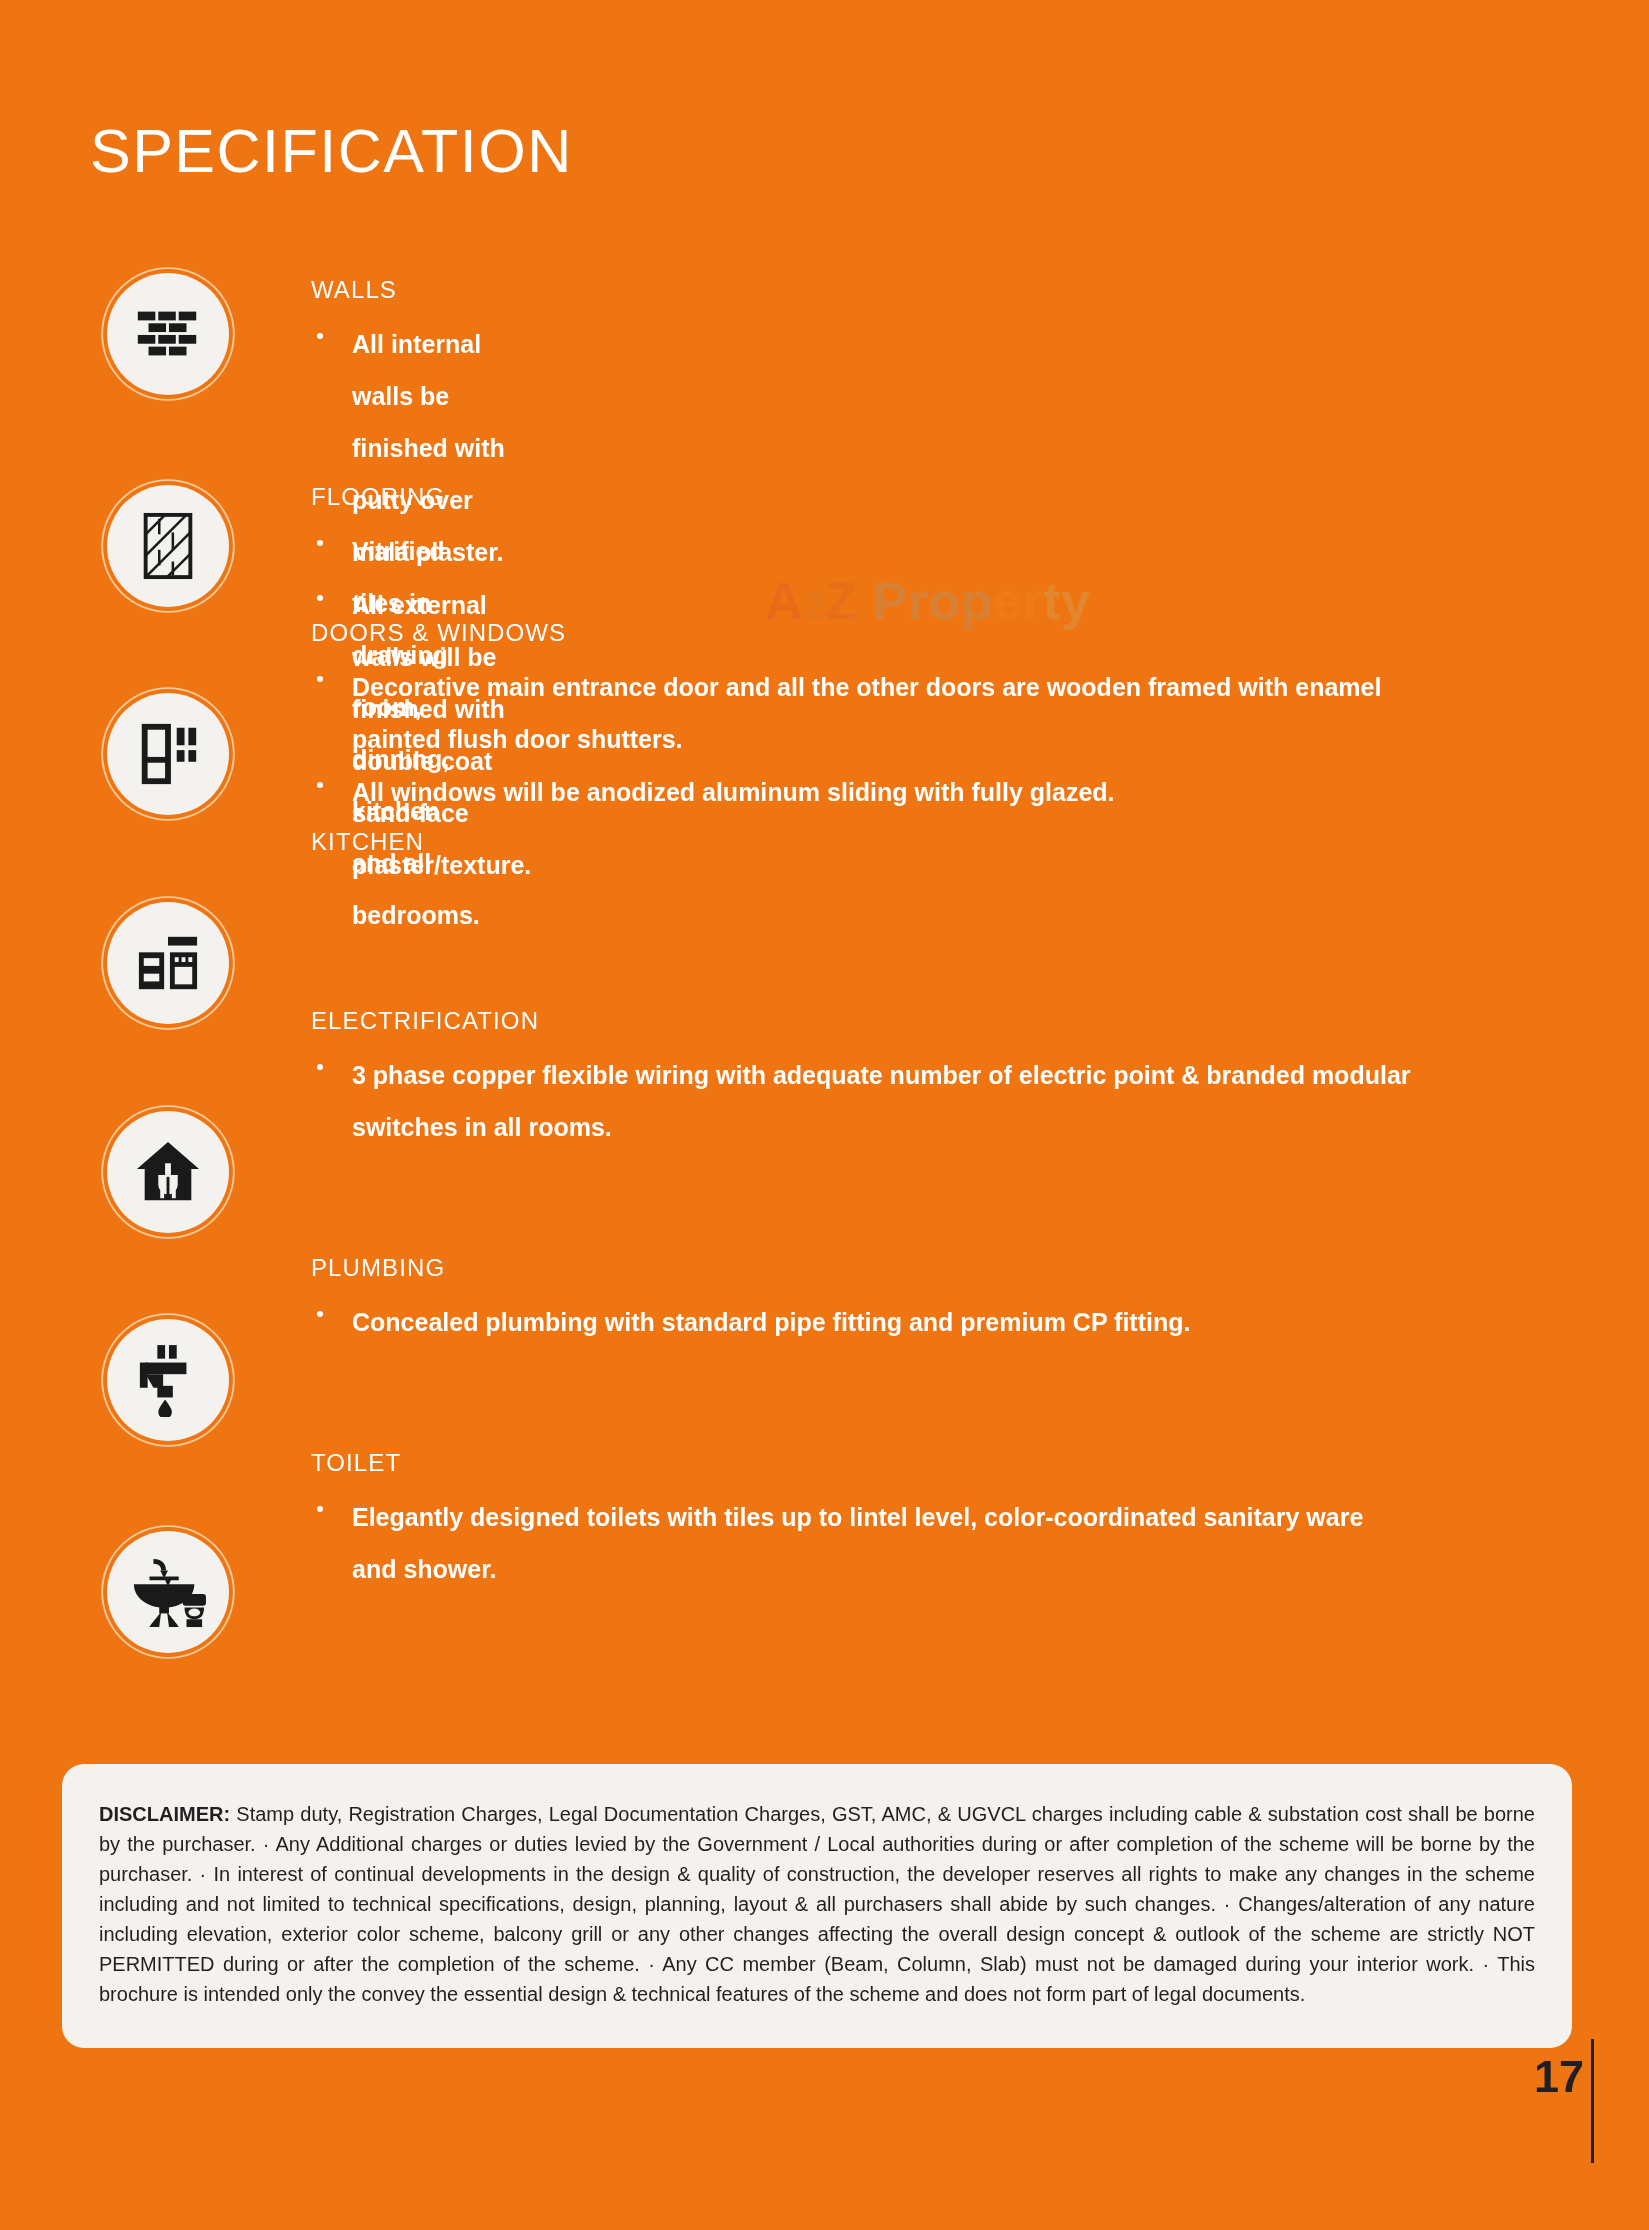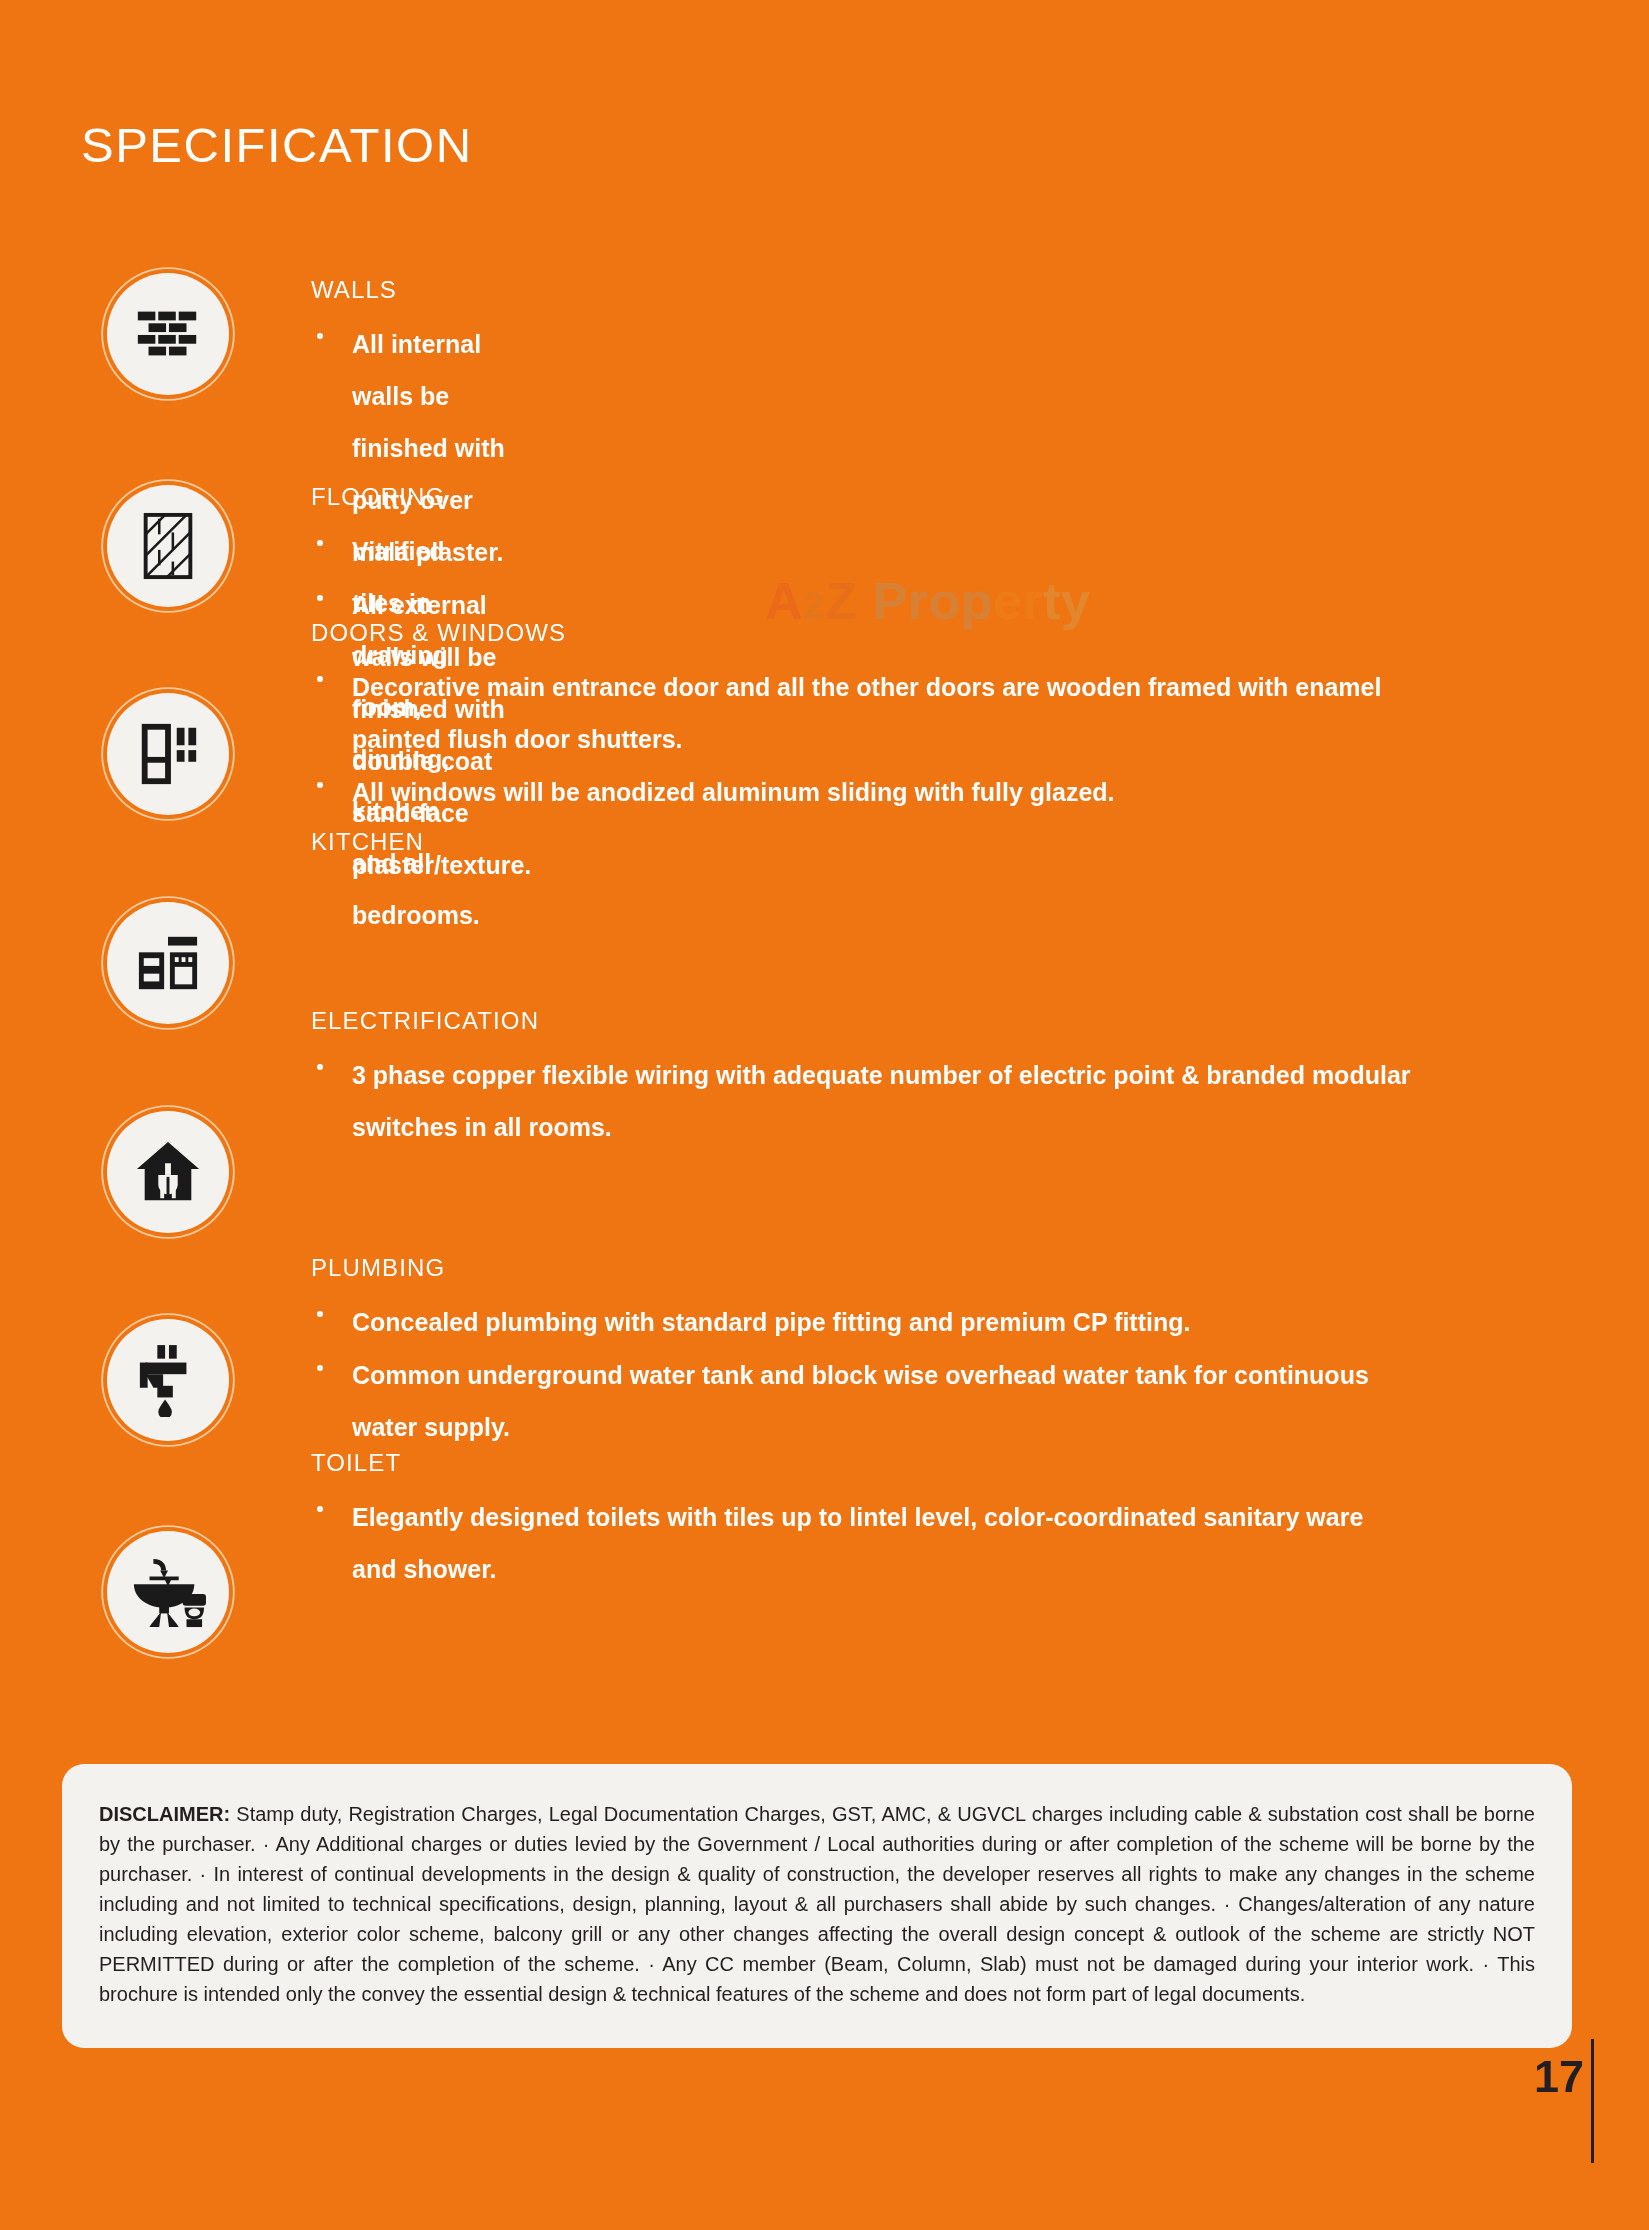--- a/index.html
+++ b/index.html
@@ -8,23 +8,23 @@
     background:#EF7512;
     font-family:"Liberation Sans", sans-serif;
     position:relative;
     overflow:hidden;
     -webkit-font-smoothing:antialiased;
   }
 
   
   .page-title{
     position:absolute;
-    left:81px;
+    left:90px;
     top:121px;
-    font-size:49px;
+    font-size:61px;
     letter-spacing:1.5px;
     color:#FFFFFF;
     font-weight:400;
     line-height:1;
   }
 
   
   .wm-mid{
     position:absolute;
     left:765px;
@@ -292,21 +292,20 @@
           <rect x="4" y="20" width="8" height="26"></rect>
           <rect x="22" y="44" width="16" height="12"></rect>
           <path d="M30 58 c6 8 7 11 7 13 a7 7 0 0 1 -14 0 c0 -2 1 -5 7 -13 z"></path>
         </g>
       </svg>
     </div>
     <div class="spec-body" style="top:1232px;width:1067px;margin-top:24px;">
       <div class="spec-heading">PLUMBING</div>
       <ul class="bullets">
         <li>Concealed plumbing with standard pipe fitting and premium CP fitting.</li>
-        <li>Common underground water tank and block wise overhead water tank for continuous water supply.</li>
       </ul>
     </div>
   </div>
 
   <div class="spec-row">
     <div class="badge" style="left:107px;top:1531px;">
       <svg width="80" height="74" viewBox="0 0 82 76">
         <g fill="#1A1A1A">
           <path d="M26 4 c10 0 13 6 13 12 h-5 c0 -4 -2 -7 -8 -7 z"></path>
           <polygon points="33,16 41,16 37,24"></polygon>

